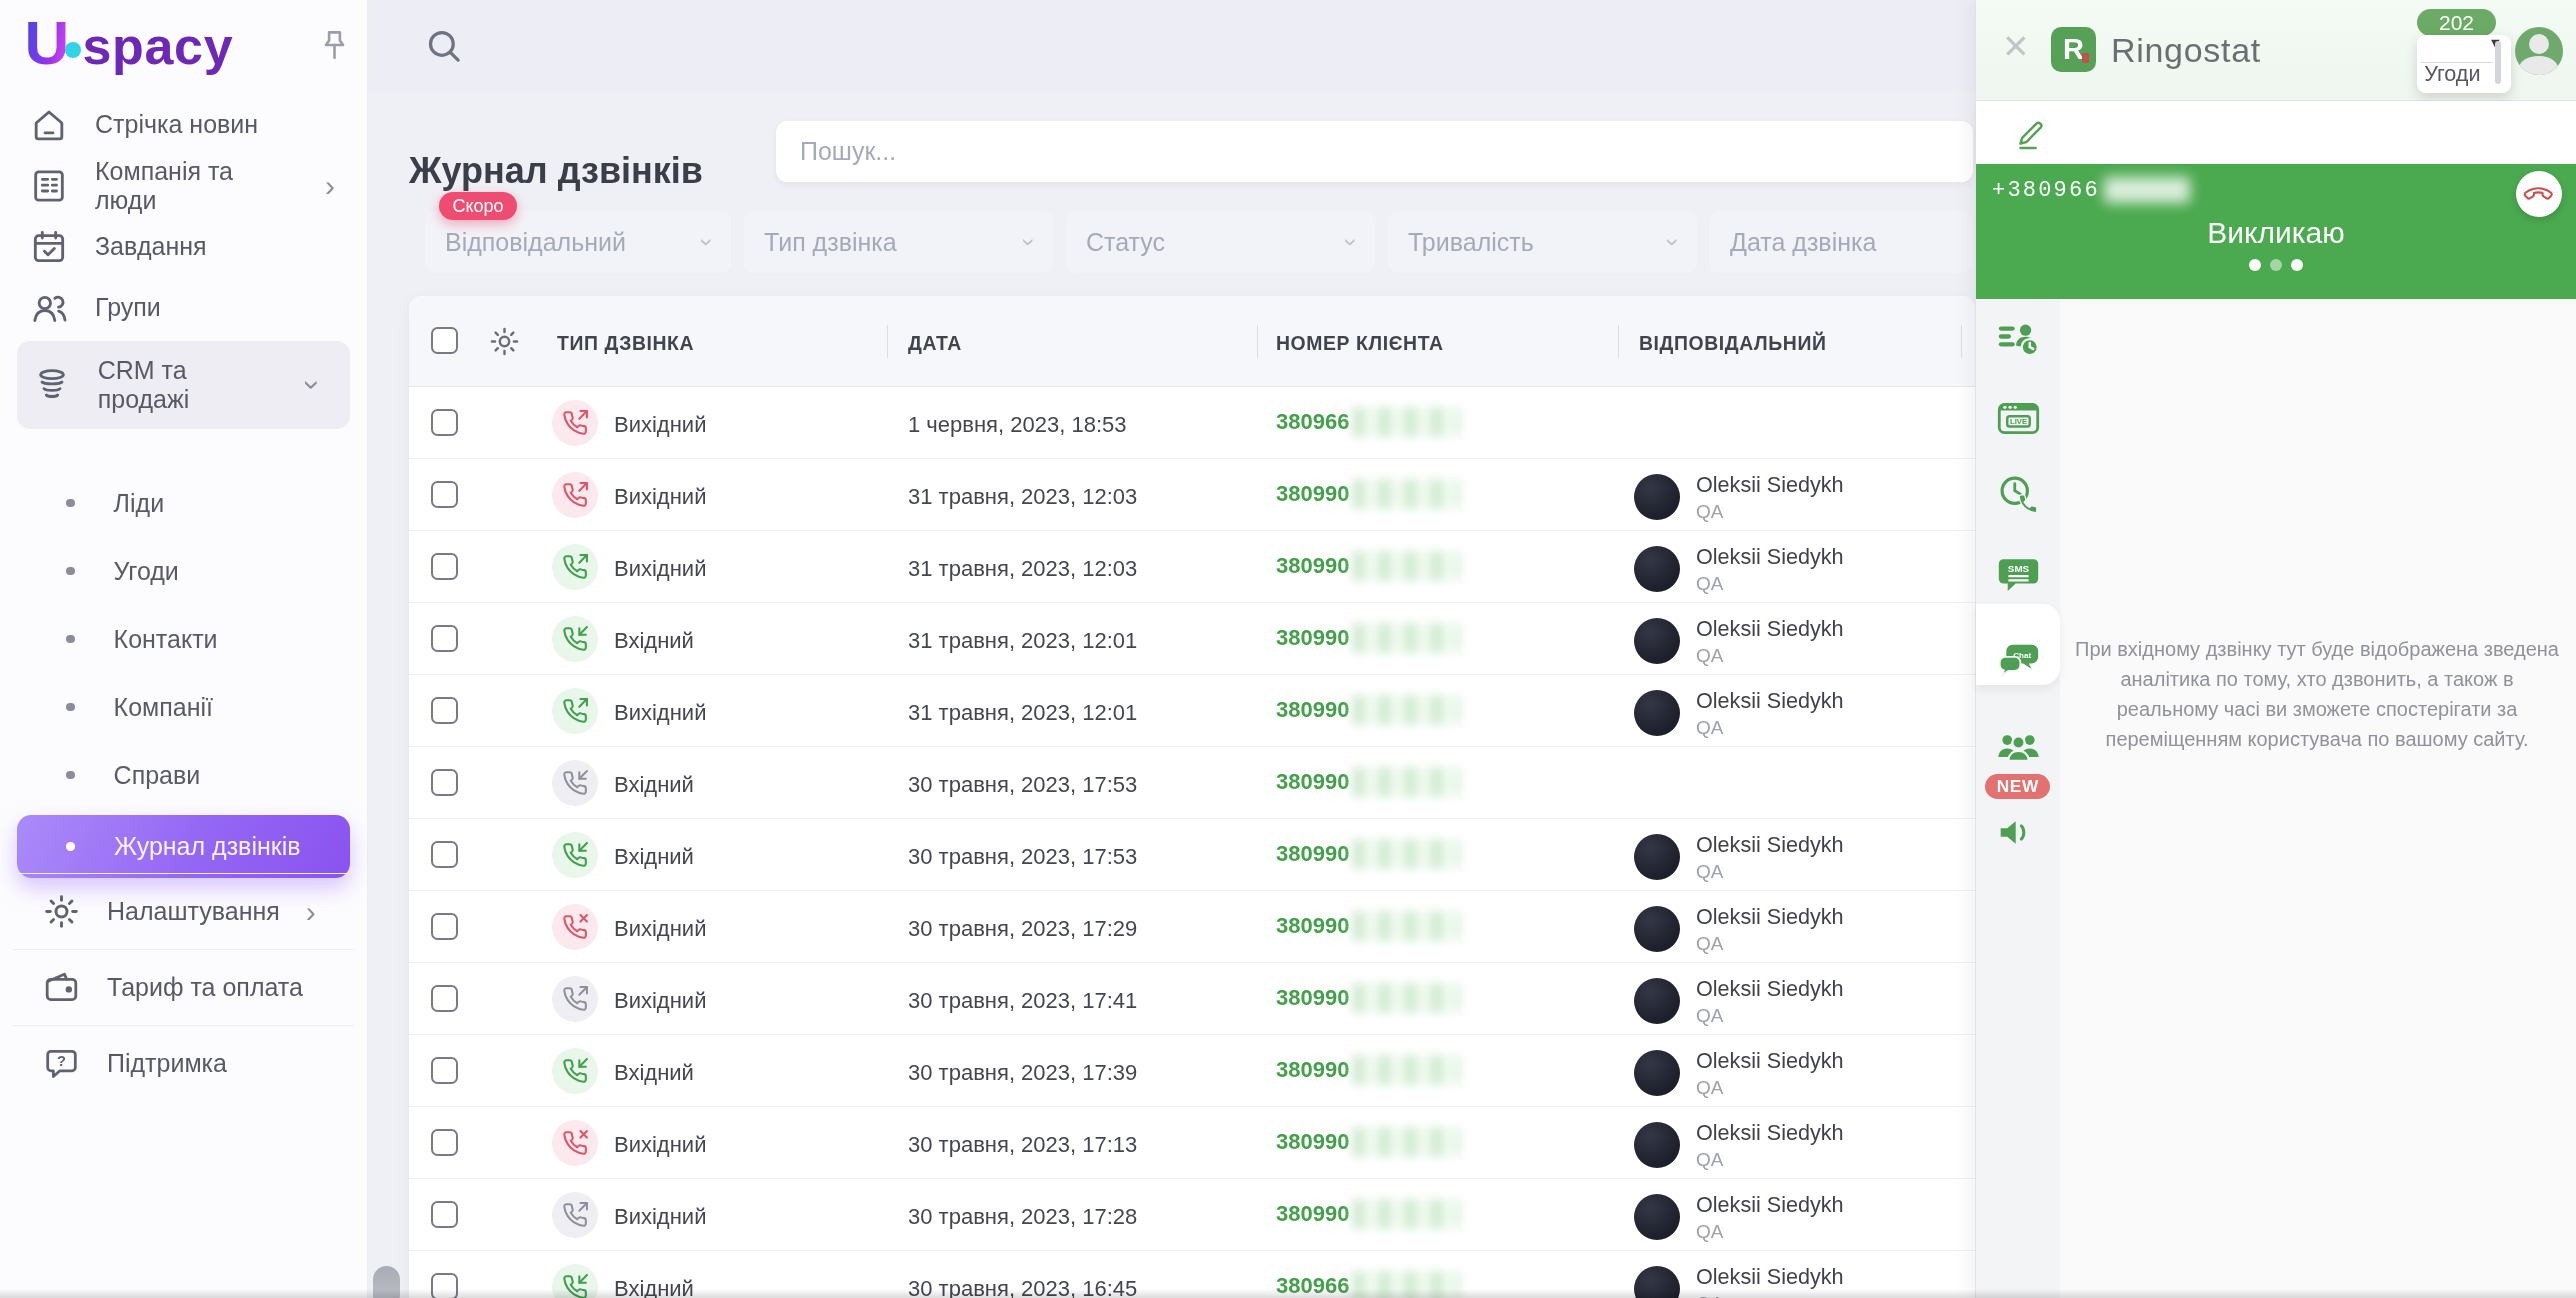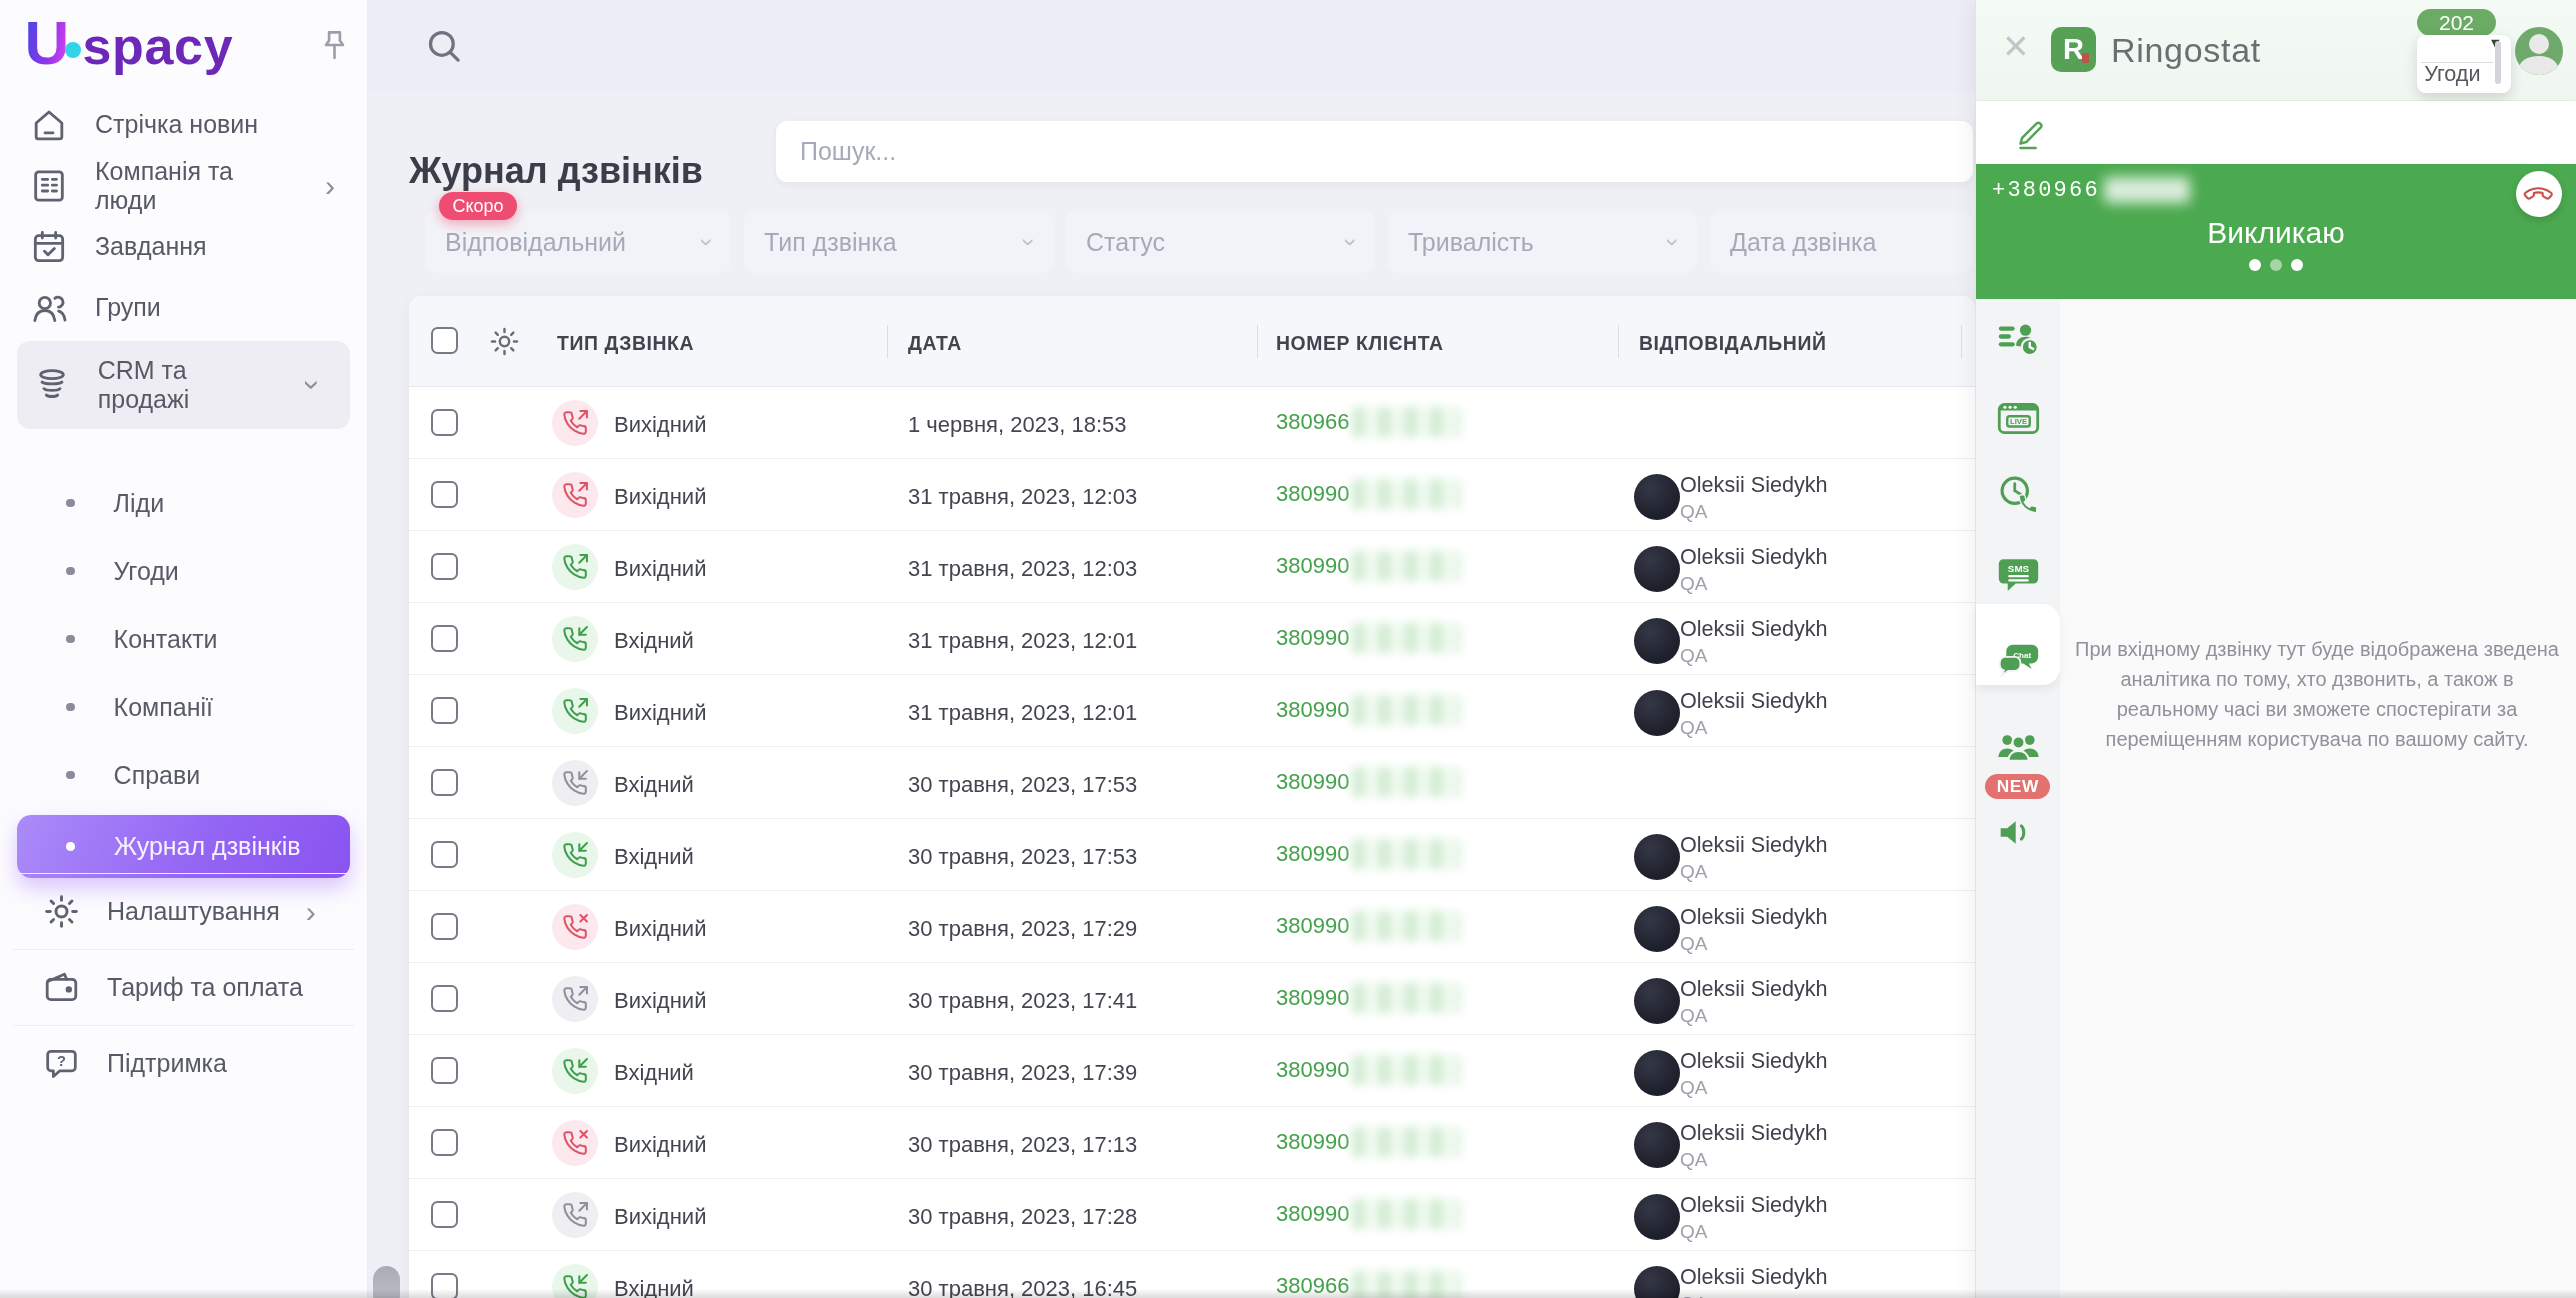--- a/index.html
+++ b/index.html
@@ -68,25 +68,25 @@
   .tbody{position:relative;}
   .trow{position:relative;height:72px;border-bottom:0.7px solid #EFEFF3;background:#fff;cursor:pointer;}
   .call-ic{position:absolute;left:143px;top:13px;width:46px;height:46px;border-radius:50%;
            display:flex;align-items:center;justify-content:center;}
   .call-ic svg{width:26px;height:26px;}
   .s-success{color:#3FA04D;background:#E9F6EA;}
   .s-failed,.s-declined{color:#DE5468;background:#FBE9EE;}
   .s-neutral{color:#8E919D;background:#EFEFF3;}
   .ctype{position:absolute;left:205px;top:24.5px;font-size:22px;color:#43464F;}
   .cdate{position:absolute;left:499px;top:24.5px;font-size:22px;color:#43464F;}
-  .cphone{position:absolute;left:867px;top:20px;display:flex;align-items:center;}
+  .cphone{position:absolute;left:867px;top:20px;display:flex;align-items:center;font-weight:bold;}
   .cphone .num{font-size:22px;color:#44A14B;}
   .ph-blur{display:inline-block;width:108px;height:30px;margin-left:2.9px;border-radius:3.6px;opacity:.85;
       background:repeating-linear-gradient(90deg,#CBE9CC 0 13px,#F0FAF0 13px 26px);filter:blur(5px);}
-  .cresp{position:absolute;left:1225px;top:13px;display:flex;align-items:center;}
+  .cresp{position:absolute;left:1225px;top:13px;display:flex;align-items:center;gap:16px;}
   .avatar{width:46px;height:46px;border-radius:50%;flex:none;
       background:radial-gradient(circle at 35% 30%,#343746 0%,#1D1F2A 70%);}
   .rwrap{display:flex;flex-direction:column;gap:2.9px;}
   .rname{font-size:21.6px;color:#3F424C;}
   .rrole{font-size:19px;color:#9EA1AA;}
 
   
   .panel{position:absolute;left:1975px;top:0;width:601px;height:1298px;background:#FAFAFB;
          border-left:0.7px solid #E2E3E9;box-shadow:-5.8px 0 17.3px rgba(0,0,0,.05);}
   .rs-head{position:absolute;left:0;top:0;right:0;height:101px;background:linear-gradient(#F4FAF4,#EFF5EF);

